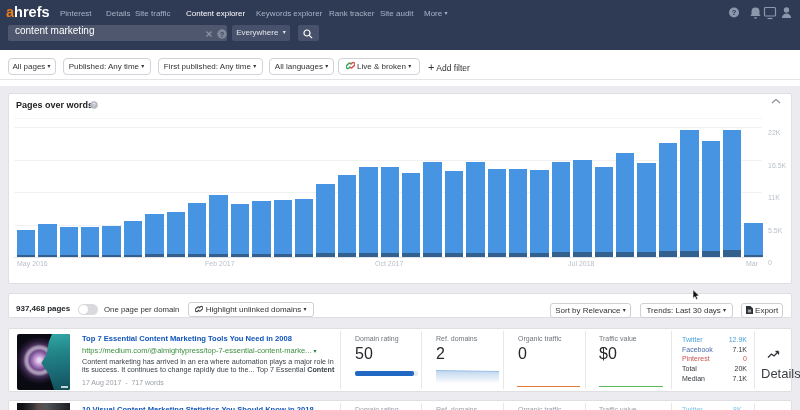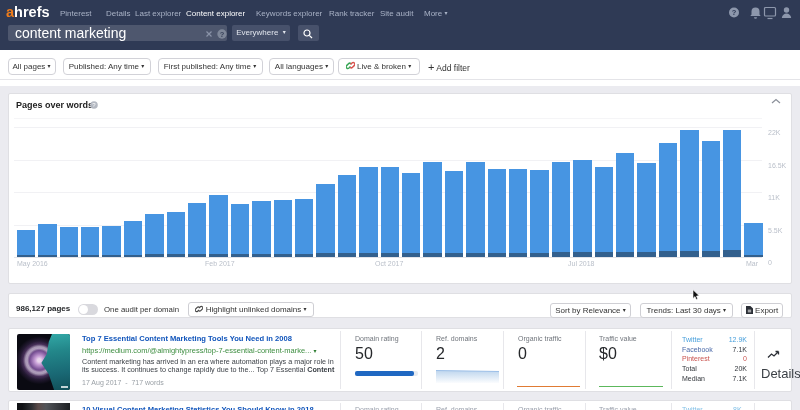--- a/index.html
+++ b/index.html
@@ -5,21 +5,21 @@
 html,body{width:800px;height:410px}
 body{font-family:"Liberation Sans",sans-serif;position:relative;overflow:hidden;background:#fff}
 .abs{position:absolute}
 #hdr{position:absolute;left:0;top:0;width:800px;height:50px;background:#2f3a55}
 #logo{position:absolute;left:6px;top:4px;font-size:14.5px;font-weight:bold;color:#fff}
 #logo span{color:#ef7c1a}
 .nav{position:absolute;top:8.5px;font-size:8px;color:#a9b2c6;white-space:nowrap}
 .nav.on{color:#fff}
 .seg{position:absolute;top:25px;height:16px;background:#47516b;border-radius:2px}
 #inp{left:8px;width:219px;background:#4e576e}
-#inp .q{position:absolute;left:7px;top:0;font-size:14px;color:#fff}
+#inp .q{position:absolute;left:7px;top:0;font-size:10px;color:#fff}
 #frow{position:absolute;left:0;top:50px;width:800px;height:30px;background:#fff;border-bottom:1px solid #e4e4e8}
 .fbtn{position:absolute;top:58px;height:17px;border:1px solid #d2d2d8;border-radius:4px;background:#fff;font-size:8px;color:#333;line-height:15px;text-align:center;white-space:nowrap}
 #content{position:absolute;left:0;top:86px;width:800px;height:324px;background:#ebebf0}
 .card{position:absolute;left:8px;width:784px;background:#fff;border:1px solid #dfdfe3;border-radius:2px}
 .gline{position:absolute;left:14px;width:748px;height:1px;background:#f1f1f4}
 .bar{position:absolute;width:18.4px;background:#4795e2}
 .bard{position:absolute;width:18.4px;background:#33608d}
 .ylab{position:absolute;font-size:7px;color:#b9bfc9}
 .xlab{position:absolute;top:259.5px;font-size:7px;color:#b9bfc9}
 .tbtn{position:absolute;top:303px;height:15px;border:1px solid #cfcfd4;border-radius:3px;background:#fff;font-size:8px;color:#333;line-height:13px;text-align:center;white-space:nowrap}
@@ -28,21 +28,21 @@
 .vdiv{position:absolute;top:331px;height:58px;width:1px;background:#e7e7eb}
 .soc{position:absolute;font-size:7px;white-space:nowrap}
 .socv{position:absolute;font-size:7px;text-align:right;width:40px;white-space:nowrap}
 .car{font-size:6px;position:relative;top:-1px}
 </style></head><body>
 
 <div id="hdr"></div>
 <div id="logo"><span>a</span>hrefs</div>
 <div class="nav" style="left:60px">Pinterest</div>
 <div class="nav" style="left:106px">Details</div>
-<div class="nav" style="left:135px">Last explorer</div>
+<div class="nav" style="left:135px">Site traffic</div>
 <div class="nav on" style="left:186px">Content explorer</div>
 <div class="nav" style="left:256px">Keywords explorer</div>
 <div class="nav" style="left:329px">Rank tracker</div>
 <div class="nav" style="left:380px">Site audit</div>
 <div class="nav" style="left:424px">More <span class="car">▾</span></div>
 <svg class="abs" style="left:726px;top:6px" width="68" height="14" viewBox="0 0 68 14">
 <circle cx="8" cy="6.5" r="5" fill="#8d97ac"></circle>
     <text x="8" y="9.2" fill="#2f3a55" font-size="7.5" text-anchor="middle" font-family="Liberation Sans" font-weight="bold">?</text>
 <path d="M29.5 1.5a4 4 0 0 0-4 4v3l-1.2 1.5h10.4L33.5 8.5v-3a4 4 0 0 0-4-4z" fill="#8d97ac"></path>
     <path d="M28 11.2a1.5 1.5 0 0 0 3 0z" fill="#8d97ac"></path>
@@ -172,24 +172,24 @@
 <div class="ylab" style="left:768px;top:194px">11K</div>
 <div class="ylab" style="left:768px;top:226.5px">5.5K</div>
 <div class="ylab" style="left:768px;top:258.5px">0</div>
 <div class="xlab" style="left:17px">May 2016</div>
 <div class="xlab" style="left:205px">Feb 2017</div>
 <div class="xlab" style="left:375px">Oct 2017</div>
 <div class="xlab" style="left:568px">Jul 2018</div>
 <div class="xlab" style="left:746px">Mar</div>
 
 <div class="card" style="top:293px;height:25px"></div>
-<div class="abs" style="left:16px;top:304px;font-size:8px;font-weight:bold;color:#26282b">986,127 pages</div>
+<div class="abs" style="left:16px;top:304px;font-size:8px;font-weight:bold;color:#26282b">937,468 pages</div>
 <div class="abs" style="left:78px;top:304px;width:20px;height:11px;background:#d9d9de;border-radius:6px"></div>
 <div class="abs" style="left:79px;top:305px;width:9px;height:9px;background:#fff;border-radius:50%"></div>
-<div class="abs" style="left:104px;top:304.5px;font-size:7.8px;color:#333">One audit per domain</div>
+<div class="abs" style="left:104px;top:304.5px;font-size:7.8px;color:#333">One page per domain</div>
 <div class="tbtn" style="left:188px;top:302px;width:126px;height:15px"><svg width="8" height="8" style="vertical-align:-1px" viewBox="0 0 9 9" fill="none" stroke="#444" stroke-width="1.3">
       <path d="M3.5 5.5L2 7a1.7 1.7 0 0 1-2.4-2.4L1.5 2.7a1.7 1.7 0 0 1 2.4 0" transform="translate(1,0)"></path>
       <path d="M5.5 3.5L7 2a1.7 1.7 0 0 1 2.4 2.4L7.5 6.3a1.7 1.7 0 0 1-2.4 0" transform="translate(-1,0)"></path>
     </svg> Highlight unlinked domains <span class="car">▾</span></div>
 <div class="tbtn" style="left:550px;width:81px">Sort by Relevance <span class="car">▾</span></div>
 <div class="tbtn" style="left:640px;width:92.5px">Trends: Last 30 days <span class="car">▾</span></div>
 <div class="tbtn" style="left:741px;width:42px"><svg width="7" height="8" style="vertical-align:-1px" viewBox="0 0 7 8">
       <path d="M0 0h4.4l2.6 2.6V8H0z" fill="#2b2f36"></path>
       <path d="M1.8 4.2h3.4M1.8 5.8h3.4" stroke="#fff" stroke-width="0.8"></path>
     </svg> Export</div>

